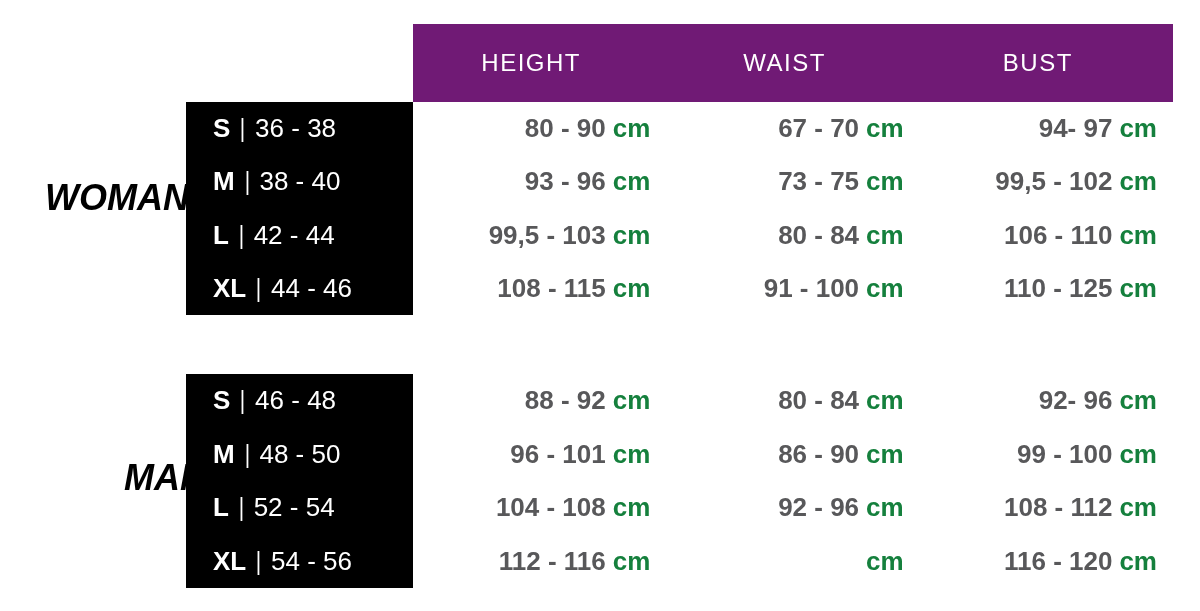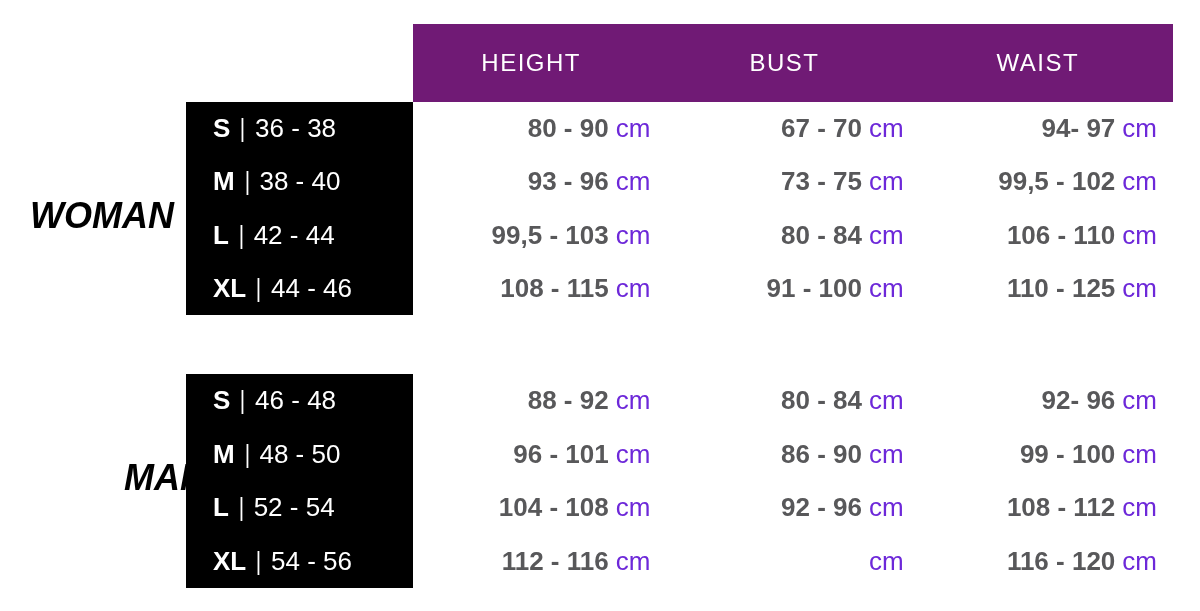--- a/index.html
+++ b/index.html
@@ -52,41 +52,41 @@
     display: grid; grid-template-columns: repeat(3, 1fr); grid-auto-rows: 1fr; padding-left: 29px;
   }
   .data-grid.woman { top: 102px; height: 213px; }
   .data-grid.man   { top: 374px; height: 214px; }
   .data-cell {
     display: flex; align-items: center; justify-content: flex-end;
     padding-right: 45px;
     font-size: 26px; white-space: nowrap;
   }
   .value { font-weight: bold; color: #58585a; }
-  .unit  { font-weight: 400; color: #6d28d9; margin-left: 7px; }
+  .unit  { font-weight: 700; color: #15803d; margin-left: 7px; }
 
   
   .group-label {
     position: absolute; left: 0; width: 174px;
     text-align: right;
     font-size: 36px; font-weight: bold; font-style: italic;
     color: #000000; line-height: 1;
   }
-  .group-label.woman { top: 198px; }
+  .group-label.woman { top: 180px; margin-left: 15px; }
   .group-label.man   { top: 460px; margin-left: 32px; }
 </style>
 </head>
 <body>
 
 <div class="page">
 
   <div class="header-bar">
     <div class="header-cell">HEIGHT</div>
+    <div class="header-cell">WAIST</div>
     <div class="header-cell">BUST</div>
-    <div class="header-cell">WAIST</div>
   </div>
 
   <div class="group-label woman">WOMAN</div>
 
   <div class="size-box woman">
     <div class="size-row">
       <span class="size-letter">S</span>
       <span class="size-sep">|</span>
       <span class="size-range">36 - 38</span>
     </div>

